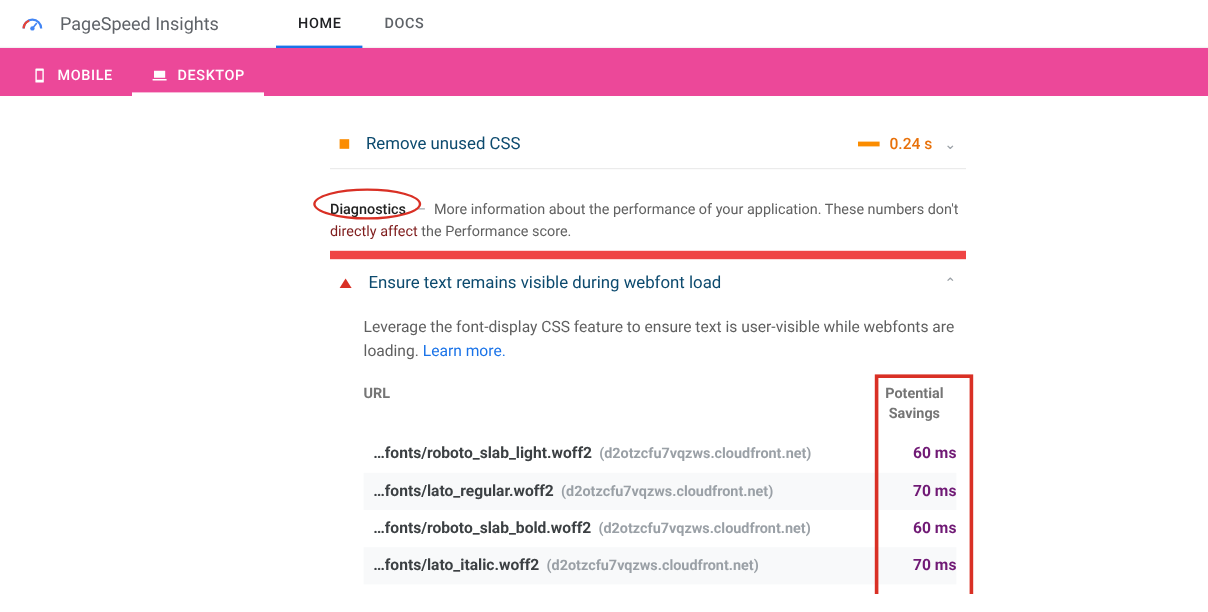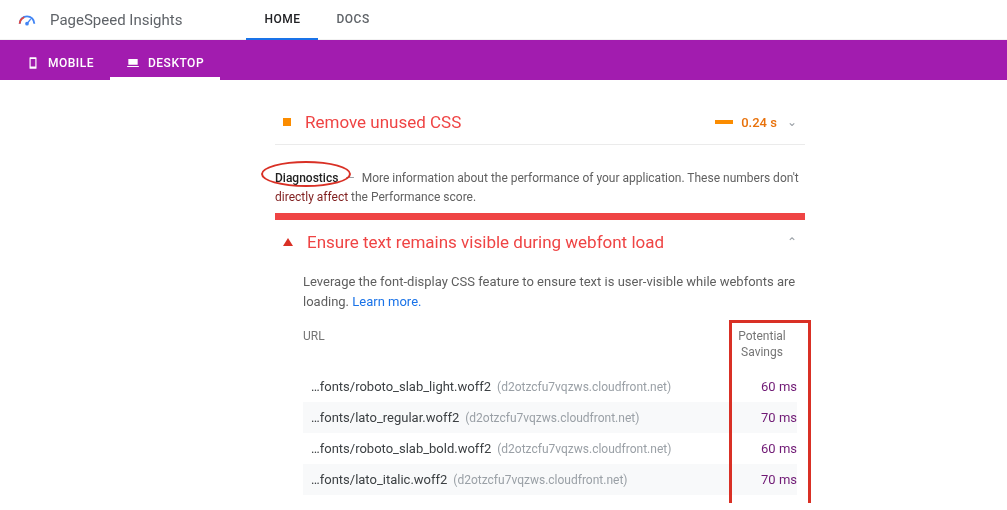--- a/index.html
+++ b/index.html
@@ -1,54 +1,54 @@
 <!DOCTYPE html>
 <html><head>
 <meta charset="utf-8">
 <style>
   * { box-sizing: border-box; margin: 0; padding: 0; }
   body { font-family: Roboto, Arial, sans-serif; font-size: 13px; color: #212121; background: #fff; width: 1007px; }
   
   
   .header { display: flex; align-items: center; height: 40px; padding: 0 16px; border-bottom: 1px solid rgba(0,0,0,0.05); }
   .logo { width: 22px; height: 22px; margin-right: 12px; display: flex; align-items: center; justify-content: center; }
-  .app-title { font-size: 15px; color: #5f6368; font-weight: 400; margin-right: 64px; }
+  .app-title { font-size: 15px; color: #5f6368; font-weight: 400; margin-right: 48px; }
   .nav-tabs { display: flex; gap: 0; }
   .nav-tab { padding: 12px 18px; font-size: 12px; font-weight: 500; color: #5f6368; letter-spacing: 0.5px; cursor: pointer; border-bottom: 2px solid transparent; }
   .nav-tab.active { color: #202124; border-bottom-color: #1a73e8; }
   
   
-  .blue-bar { background: #a21caf; height: 40px; display: flex; align-items: flex-end; padding: 0 10px; }
+  .blue-bar { background: #ec4899; height: 40px; display: flex; align-items: flex-end; padding: 0 10px; }
   .device-tab { display: flex; align-items: center; gap: 8px; padding: 10px 16px 10px; color: #fff; font-size: 12px; font-weight: 500; letter-spacing: 0.5px; cursor: pointer; }
   .device-tab.active { border-bottom: 3px solid #fff; padding-bottom: 7px; }
   .device-tab svg { width: 14px; height: 14px; fill: #fff; }
   
   
   .content { max-width: 530px; margin: 0 0 0 275px; padding-top: 20px; }
   
   .audit-row { display: flex; align-items: center; padding: 12px 8px; border-bottom: 1px solid #ebebeb; cursor: pointer; }
   .audit-indicator { width: 8px; height: 8px; margin-right: 14px; flex-shrink: 0; }
-  .audit-title { flex: 1; font-size: 17px; color: #ef4444; }
+  .audit-title { flex: 1; font-size: 14px; color: #0c4a6e; }
   .audit-bar { width: 18px; height: 4px; margin-right: 8px; }
   .audit-time { font-size: 13px; font-weight: 500; margin-right: 10px; }
   .chevron { color: #9aa0a6; font-size: 12px; }
   
   .section-header { margin: 24px 0 6px; font-size: 12px; color: #616161; line-height: 1.6; position: relative; }
   .section-label { color: #212121; font-weight: 500; }
   .section-header a { color: #7f1d1d; text-decoration: none; }
   .circle-annotation { position: absolute; left: -14px; top: -8px; width: 90px; height: 26px; border: 2px solid #d93025; border-radius: 50%; pointer-events: none; }
   
   .diag-header { display: flex; align-items: center; padding: 12px 8px; border-top: 1px solid #ebebeb; cursor: pointer; }
   .tri-up { width: 0; height: 0; border-left: 5px solid transparent; border-right: 5px solid transparent; border-bottom: 8px solid #d93025; margin-right: 14px; flex-shrink: 0; }
   
   .diag-body { padding: 8px 8px 8px 28px; position: relative; }
   .diag-desc { font-size: 13px; color: #5f5f5f; line-height: 1.5; }
   .diag-desc a { color: #1a73e8; text-decoration: none; }
   
-  .font-table { margin-top: 18px; width: 100%; }
+  .font-table { margin-top: 18px; width: 100%; font-weight: bold; }
   .ft-header { display: flex; padding-bottom: 10px; color: #757575; font-size: 12px; }
   .ft-url-h { flex: 1; }
   .ft-sav-h { width: 70px; text-align: center; line-height: 1.3; }
   .ft-row { display: flex; align-items: center; padding: 8px 0 8px 8px; font-size: 13px; }
   .ft-row:nth-child(even) { background: #f8f9fa; }
   .ft-url { flex: 1; color: #3c4043; }
   .ft-host { color: #9aa0a6; font-size: 12px; margin-left: 6px; }
   .ft-sav { width: 70px; text-align: right; color: #701a75; }
   
   .red-box { position: absolute; border: 3px solid #d93025; pointer-events: none; }

